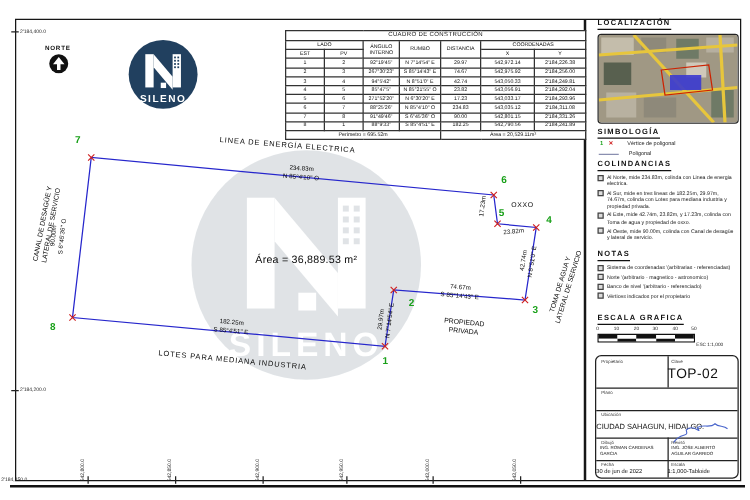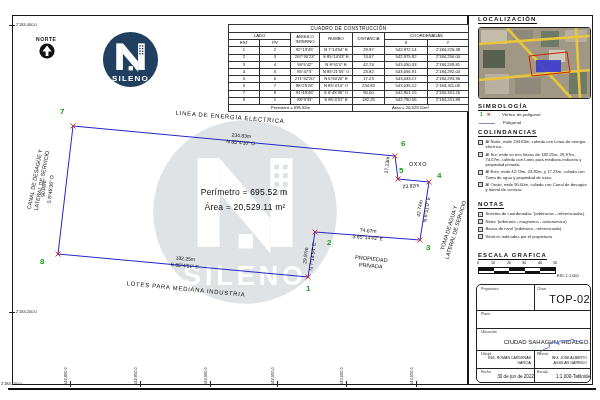--- a/index.html
+++ b/index.html
@@ -30,21 +30,21 @@
   .symrow{position:absolute;font-size:4.4px;color:#222;white-space:nowrap;}
   
   .snum{position:absolute;font-size:3.8px;color:#222;}
   #sbar{position:absolute;left:478px;top:267px;width:78px;height:7px;border:0.7px solid #111;box-sizing:border-box;}
   #sbar .r{display:flex;height:50%;}
   #sbar .c{flex:1;}
   .bk{background:#111;}  .wh{background:#fff;}
   
   #tb{position:absolute;left:476px;top:284px;width:113px;height:97px;border:1px solid #222;border-radius:5px;background:#fff;}
   .tlab{position:absolute;font-size:3.6px;color:#333;}
-  .tval{position:absolute;text-align:right;color:#111;}
+  .tval{position:absolute;text-align:left;color:#111;}
   .hline{position:absolute;left:0;width:113px;height:0.7px;background:#222;}
   .vline{position:absolute;top:0;width:0.7px;background:#222;}
 </style>
 </head>
 <body>
 
 <div id="sheet">
 
   <div class="frame" style="left:12px;top:15px;width:454px;height:368px;"></div>
   <div class="frame" style="left:468px;top:15px;width:123px;height:368px;"></div>
@@ -170,22 +170,21 @@
     <div>PRIVADA</div>
   </div>
   <div class="dim" style="left:453px;top:229px;font-size:5.5px;transform:translate(-50%,-50%) rotate(-73deg);">
     <div>TOMA DE AGUA Y</div>
     <div>LATERAL DE SERVICIO</div>
   </div>
   <div class="dim" style="left:39px;top:180px;font-size:5.5px;transform:translate(-50%,-50%) rotate(-79deg);">
     <div>CANAL DE DESAGÜE Y</div>
     <div>LATERAL DE SERVICIO</div>
   </div>
-  <div class="dim big" style="left:244px;top:193px;transform:translate(-50%,-50%);">Perímetro = 695.52 m</div>
-  <div class="dim big" style="left:245px;top:208px;transform:translate(-50%,-50%);">Área = 20,529.11 m²</div>
+  <div class="dim big" style="left:245px;top:208px;transform:translate(-50%,-50%);">Área = 36,889.53 m²</div>
 
   <table id="ctab">
     <colgroup>
       <col style="width:31px">
         <col style="width:31px">
         <col style="width:29px">
         <col style="width:33px">
       <col style="width:32px">
         <col style="width:43px">
         <col style="width:41px">

